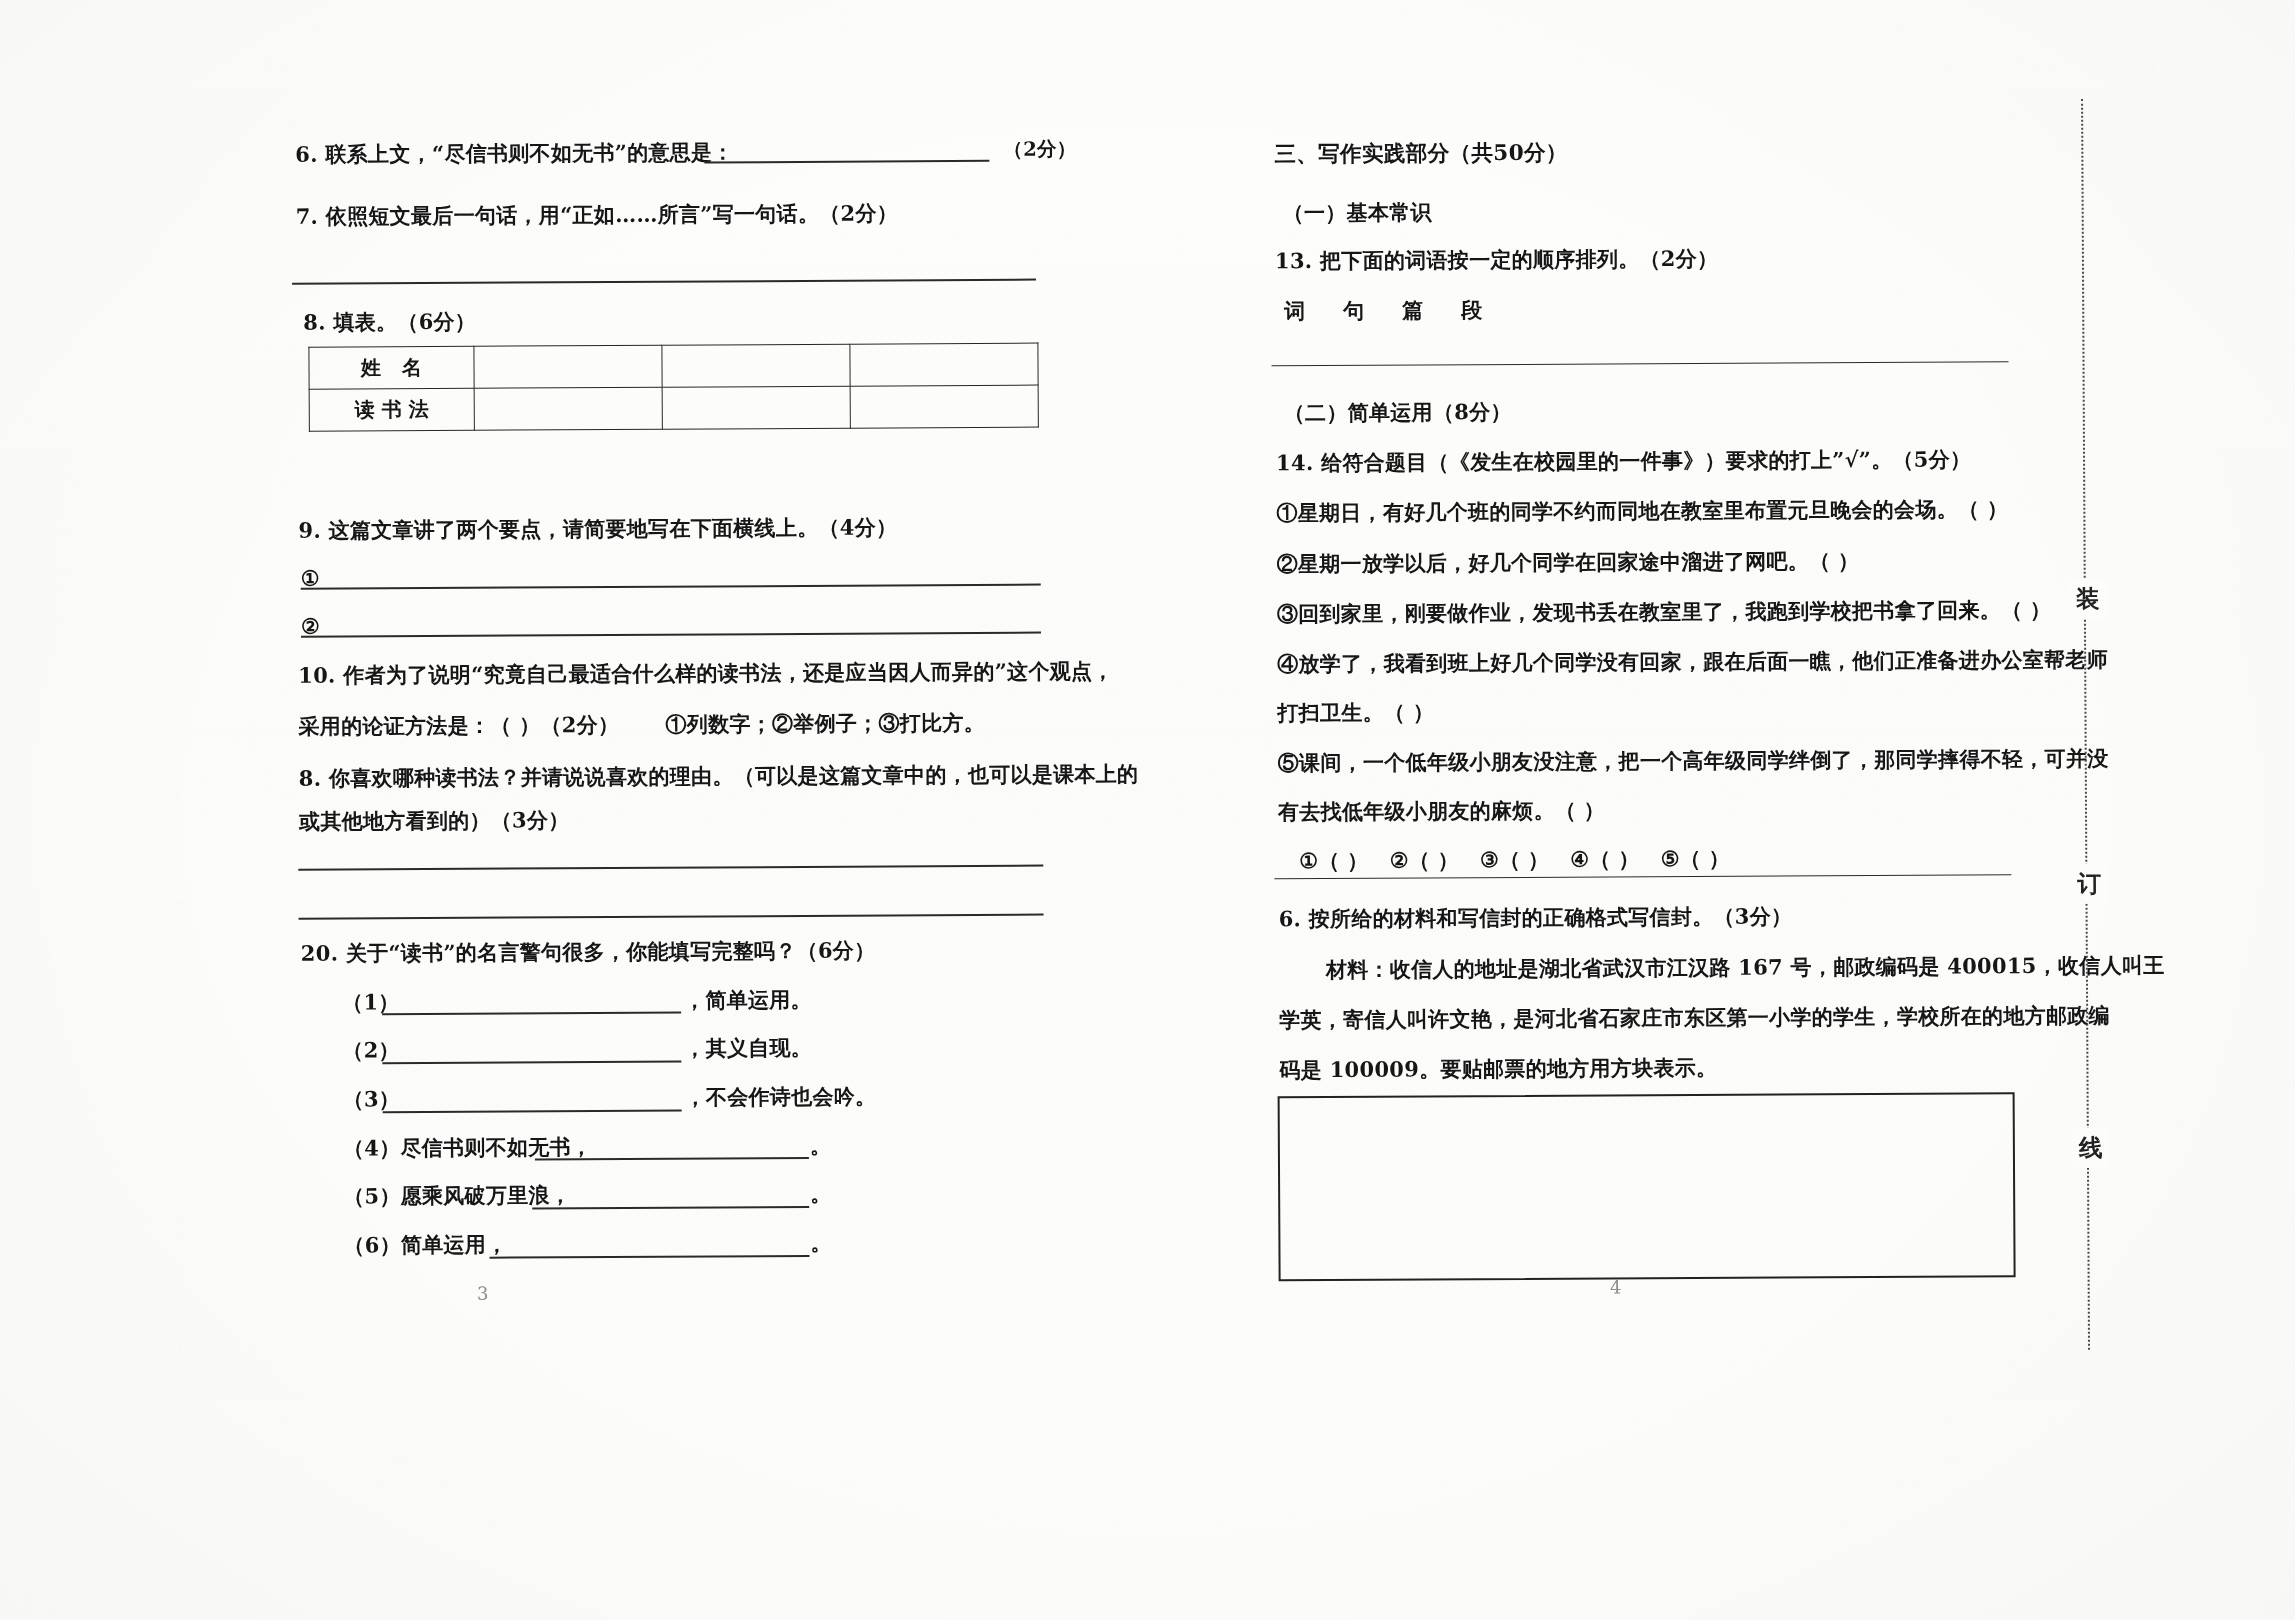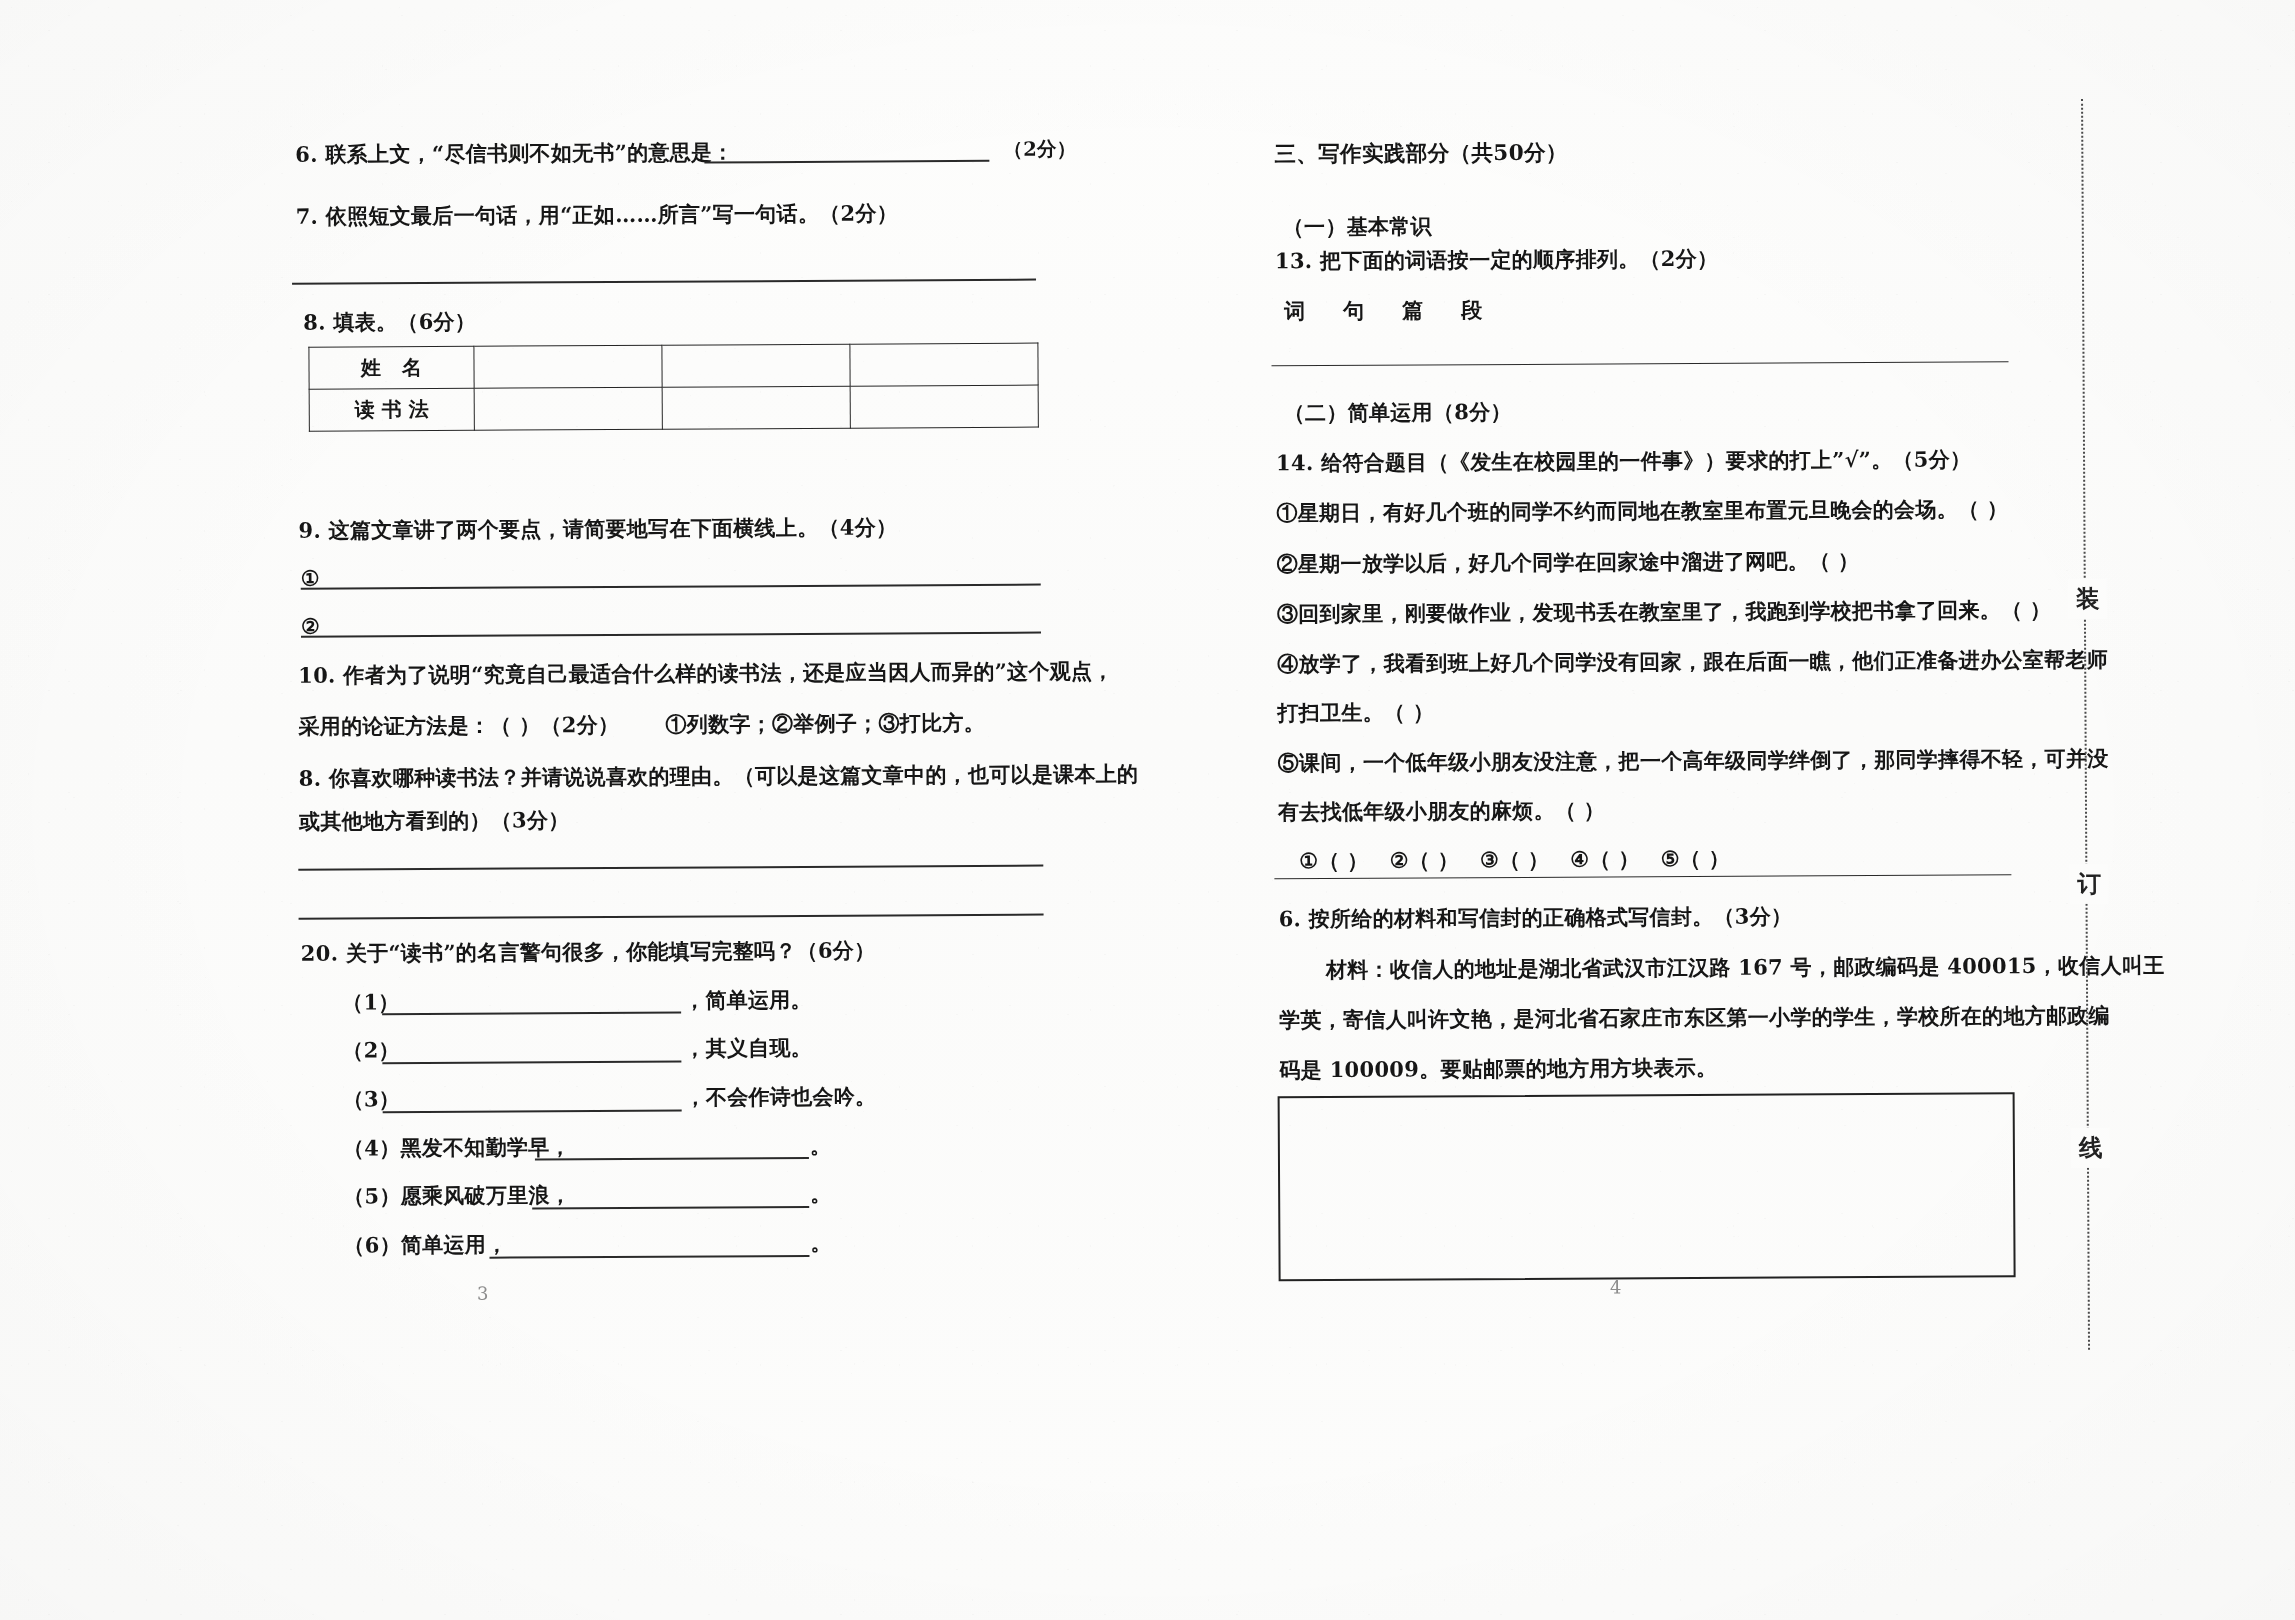--- a/index.html
+++ b/index.html
@@ -230,21 +230,21 @@
 
     <div class="q cn" style="left:341px; top:1034px;">（2）</div>
     <div class="rule" style="left:381px; top:1058px; width:299px;"></div>
     <div class="q cn" style="left:683px; top:1034px;">，其义自现。</div>
 
     <div class="q cn" style="left:341px; top:1083px;">（3）</div>
     <div class="rule" style="left:381px; top:1107px; width:299px;"></div>
     <div class="q cn" style="left:683px; top:1083px;">，不会作诗也会吟。</div>
 
     <div class="q cn" style="left:341px; top:1132px;">
-      <span>（4）</span><span>黑发不知勤学早，</span>
+      <span>（4）</span><span>尽信书则不如无书，</span>
     </div>
     <div class="rule" style="left:533px; top:1155px; width:274px;"></div>
     <div class="q cn" style="left:808px; top:1132px;">。</div>
 
     <div class="q cn" style="left:341px; top:1180px;">
       <span>（5）</span><span>愿乘风破万里浪，</span>
     </div>
     <div class="rule" style="left:530px; top:1204px; width:277px;"></div>
     <div class="q cn" style="left:808px; top:1180px;">。</div>
 
@@ -254,21 +254,21 @@
     <div class="rule" style="left:487px; top:1253px; width:320px;"></div>
     <div class="q cn" style="left:808px; top:1229px;">。</div>
 
     <div class="page-number" style="left:459px; top:1279px;">3</div>
   </div>
 
   <div>
 
     <div class="q cn" style="left:1278px; top:143px; font-size:21.6px;">三、写作实践部分（共50分）</div>
 
-    <div class="q cn" style="left:1286px; top:216px;">（一）基本常识</div>
+    <div class="q cn" style="left:1286px; top:202px;">（一）基本常识</div>
 
     <div class="q cn" style="left:1278px; top:250px;">
       <span class="idx">13.</span>
       <span>把下面的词语按一定的顺序排列。（2分）</span>
     </div>
 
     <div class="q cn" style="left:1287px; top:300px; letter-spacing:38px;">
       <span>词</span><span>句</span><span>篇</span><span>段</span>
     </div>
 

